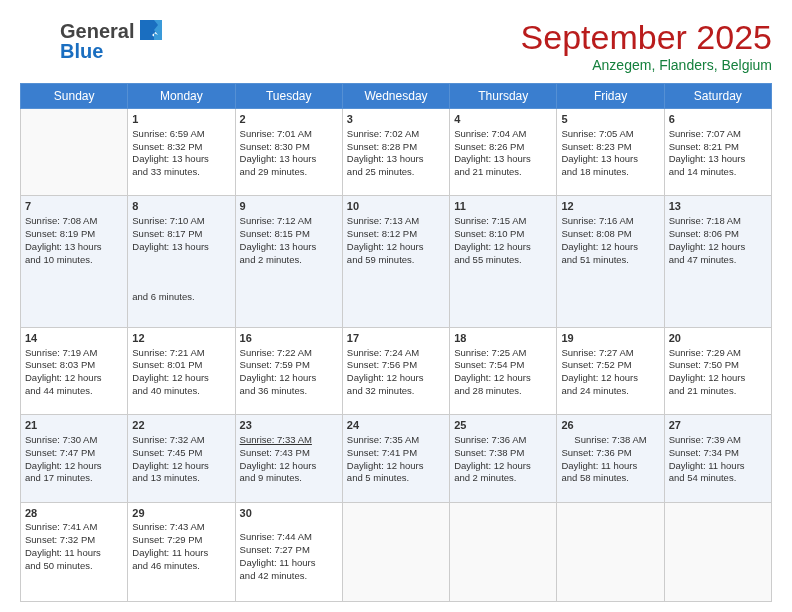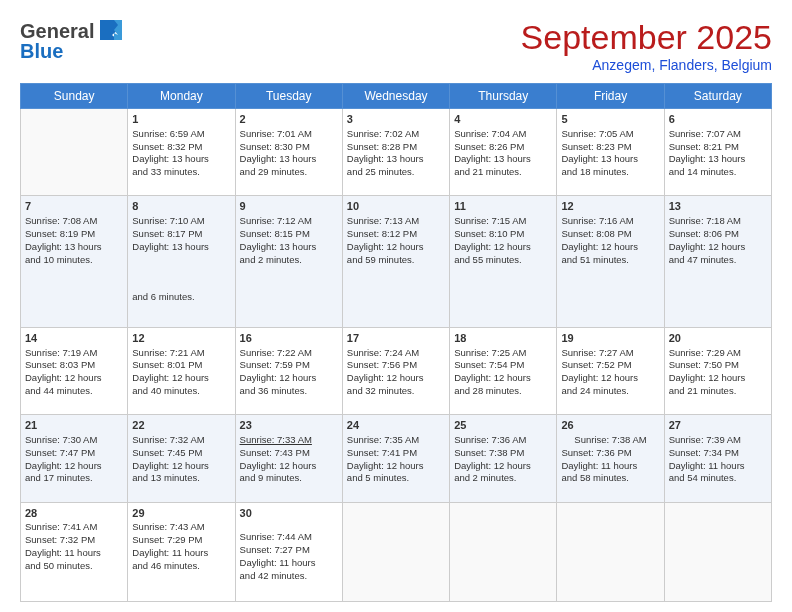--- a/index.html
+++ b/index.html
@@ -19,32 +19,33 @@
     }
     .header {
       display: flex;
       justify-content: space-between;
       align-items: flex-start;
       margin-bottom: 10px;
     }
     .logo-wrapper {
       display: flex;
       align-items: center;
+      margin-left: 40px;
     }
     .title-block {
       text-align: right;
     }
     .main-title {
       font-size: 34px;
       color: #b91c1c;
       font-weight: normal;
     }
     .subtitle {
       font-size: 14px;
-      color: #1d4ed8;
+      color: #15803d;
     }
     .calendar {
       flex: 1;
       border: 1px solid #ccc;
       border-collapse: collapse;
       width: 100%;
       table-layout: fixed;
     }
     .calendar th {
       background: #3a7ecf;

